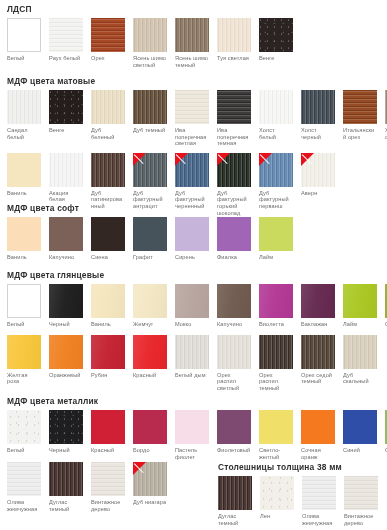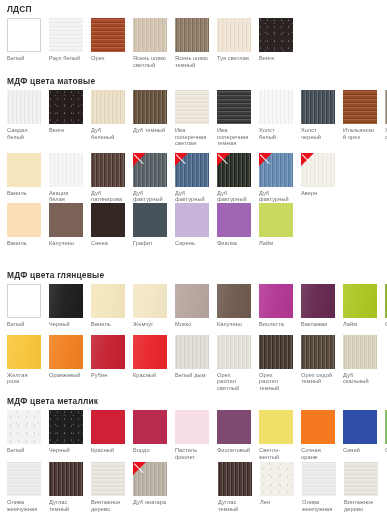--- a/index.html
+++ b/index.html
@@ -259,20 +259,21 @@
           <div class="chip" style="background: rgb(241, 239, 230);">
             <div class="grain v"></div>
             <div class="badge"></div>
           </div>
           <div class="label">Аверн</div>
         </div>
       </div>
   </div>
 
   <div class="section" style="left:0;top:203px;">
+    <div class="section-title">МДФ цвета софт</div>
     <div class="swatch-row">
         <div class="swatch-cell">
           <div class="chip" style="background: rgb(251, 221, 184);"></div>
           <div class="label">Ваниль</div>
         </div>
         <div class="swatch-cell">
           <div class="chip" style="background: rgb(123, 97, 88);"></div>
           <div class="label">Капучино</div>
         </div>
         <div class="swatch-cell">
@@ -492,20 +493,21 @@
           <div class="chip" style="background: rgb(178, 170, 156);">
             <div class="grain v"></div>
             <div class="badge"></div>
           </div>
           <div class="label">Дуб ниагара</div>
         </div>
       </div>
   </div>
 
   <div class="section" style="left:211px;top:462px;">
+    <div class="section-title">Столешницы  толщина 38 мм</div>
     <div class="swatch-row">
         <div class="swatch-cell">
           <div class="chip" style="background: rgb(58, 38, 34);">
             <div class="grain v"></div>
           </div>
           <div class="label">Дуглас темный</div>
         </div>
         <div class="swatch-cell">
           <div class="chip" style="background: rgb(242, 239, 233);">
             <div class="grain speck"></div>

